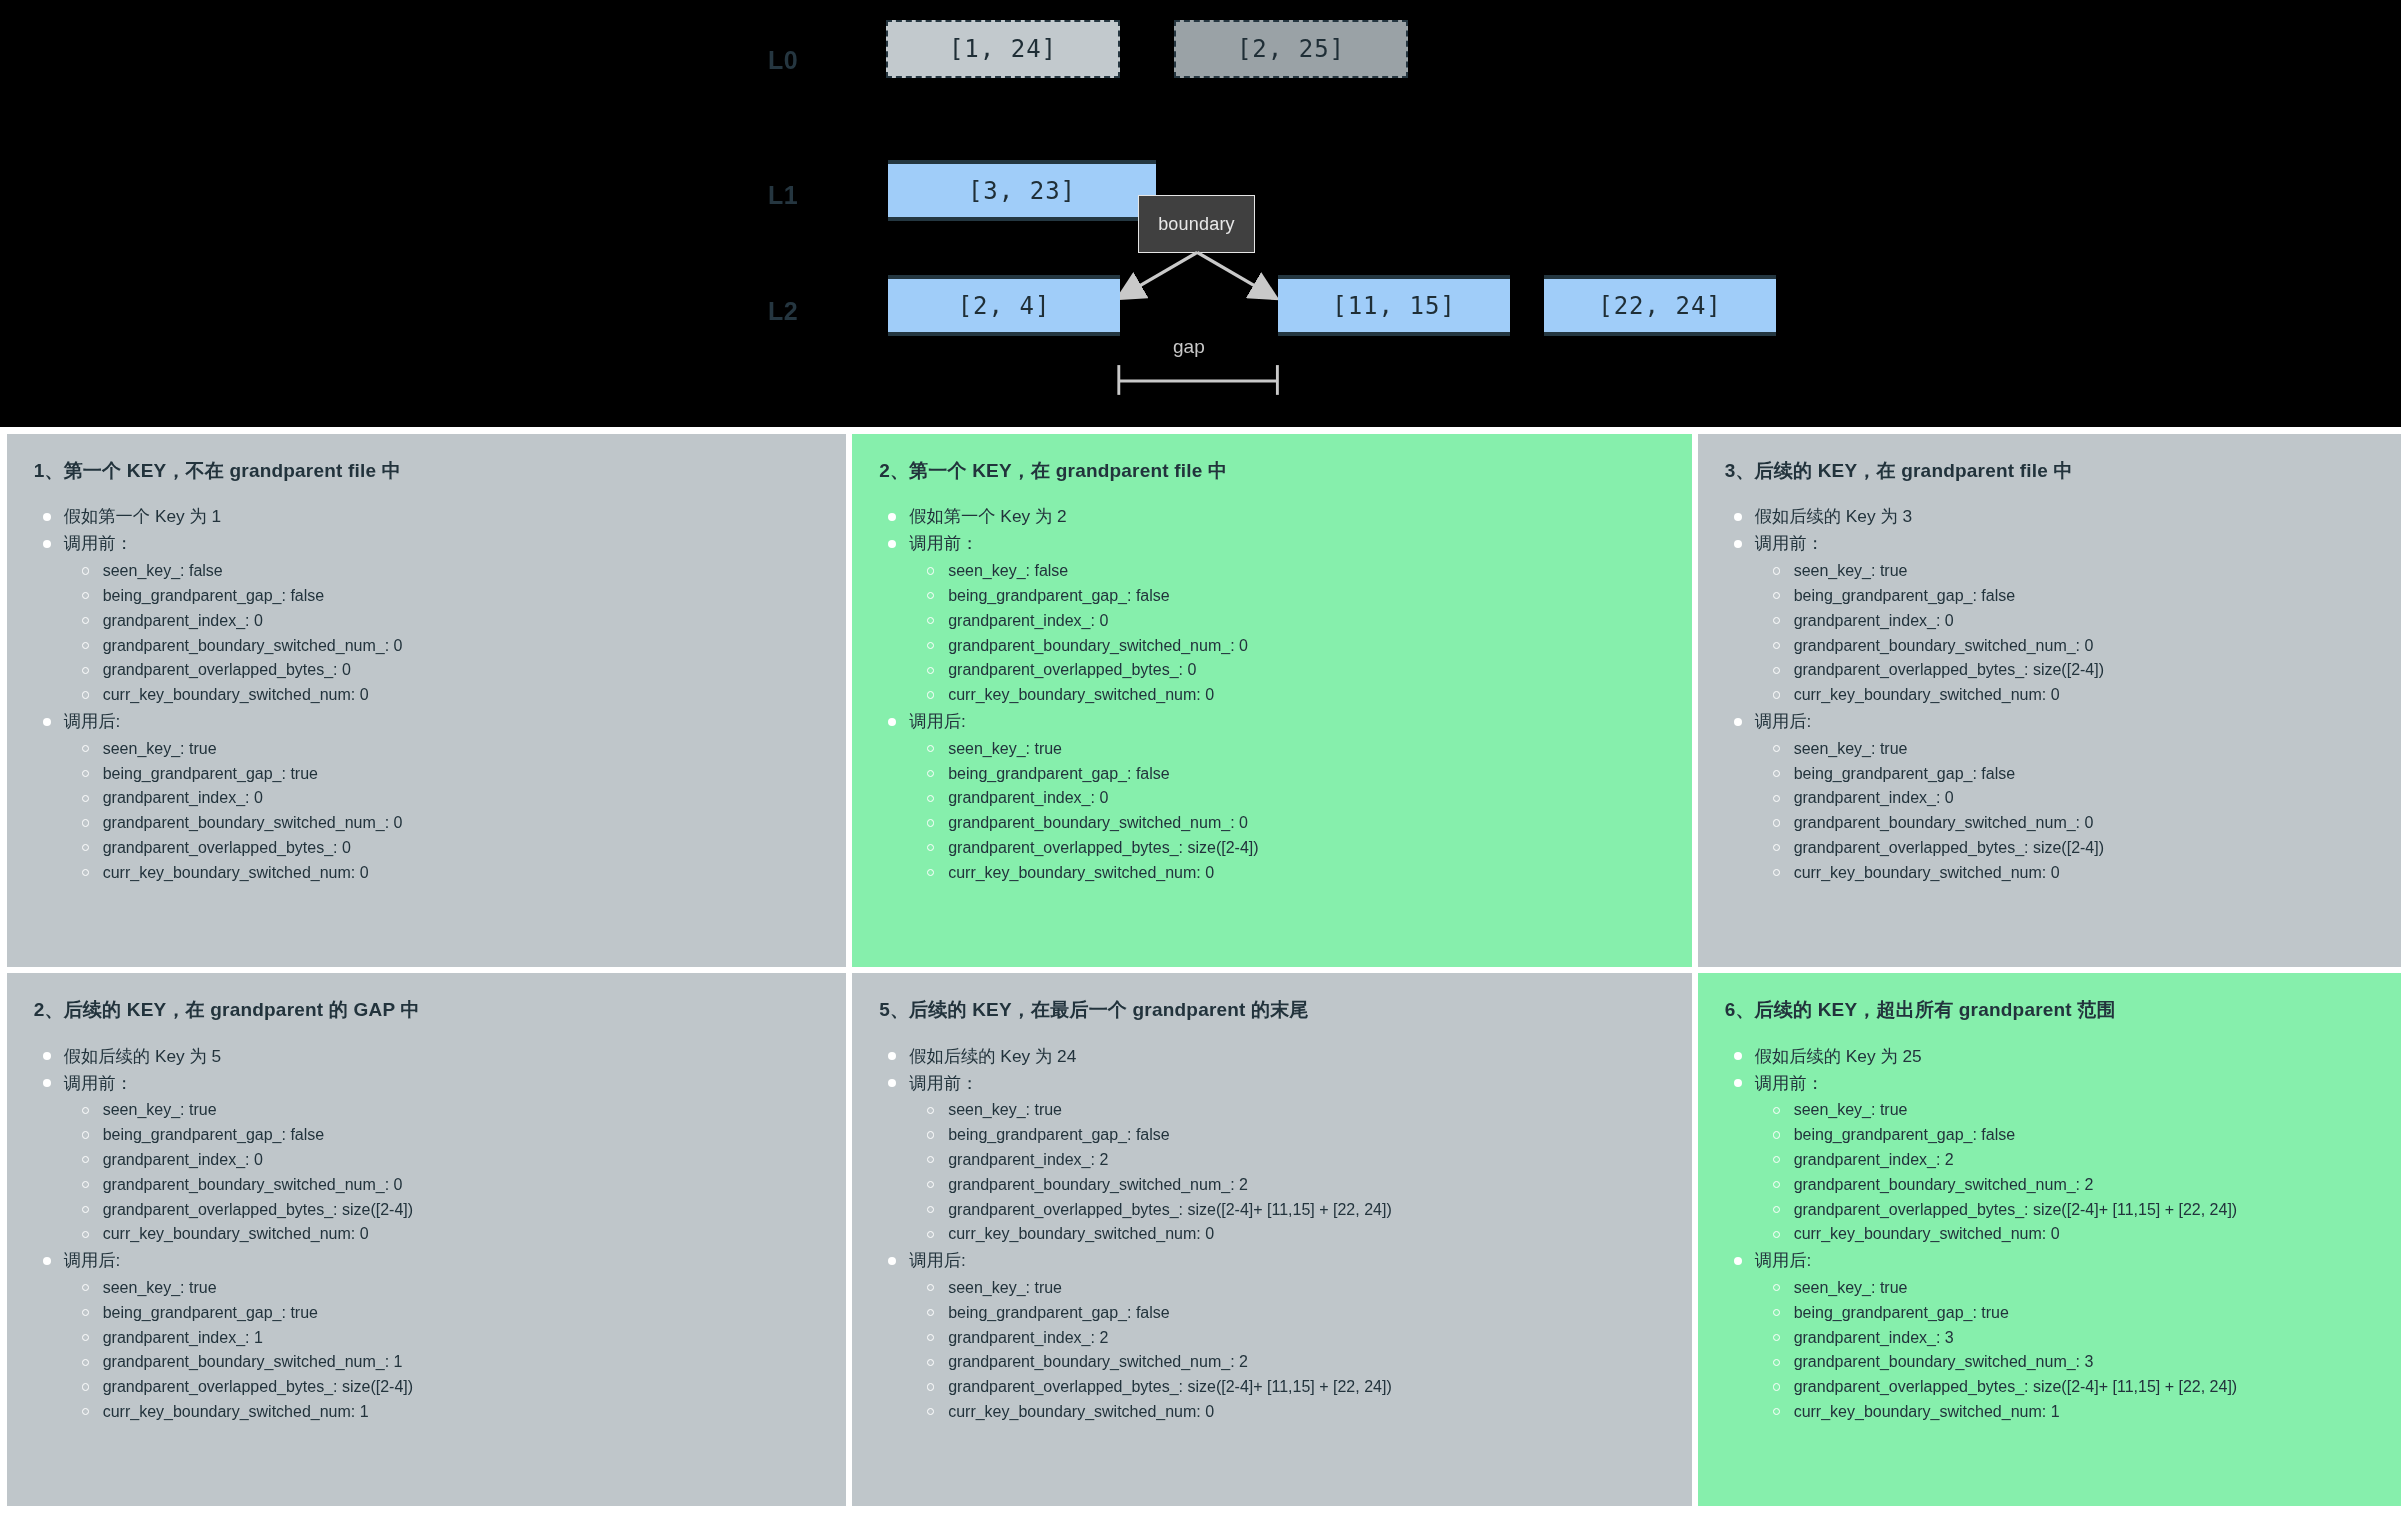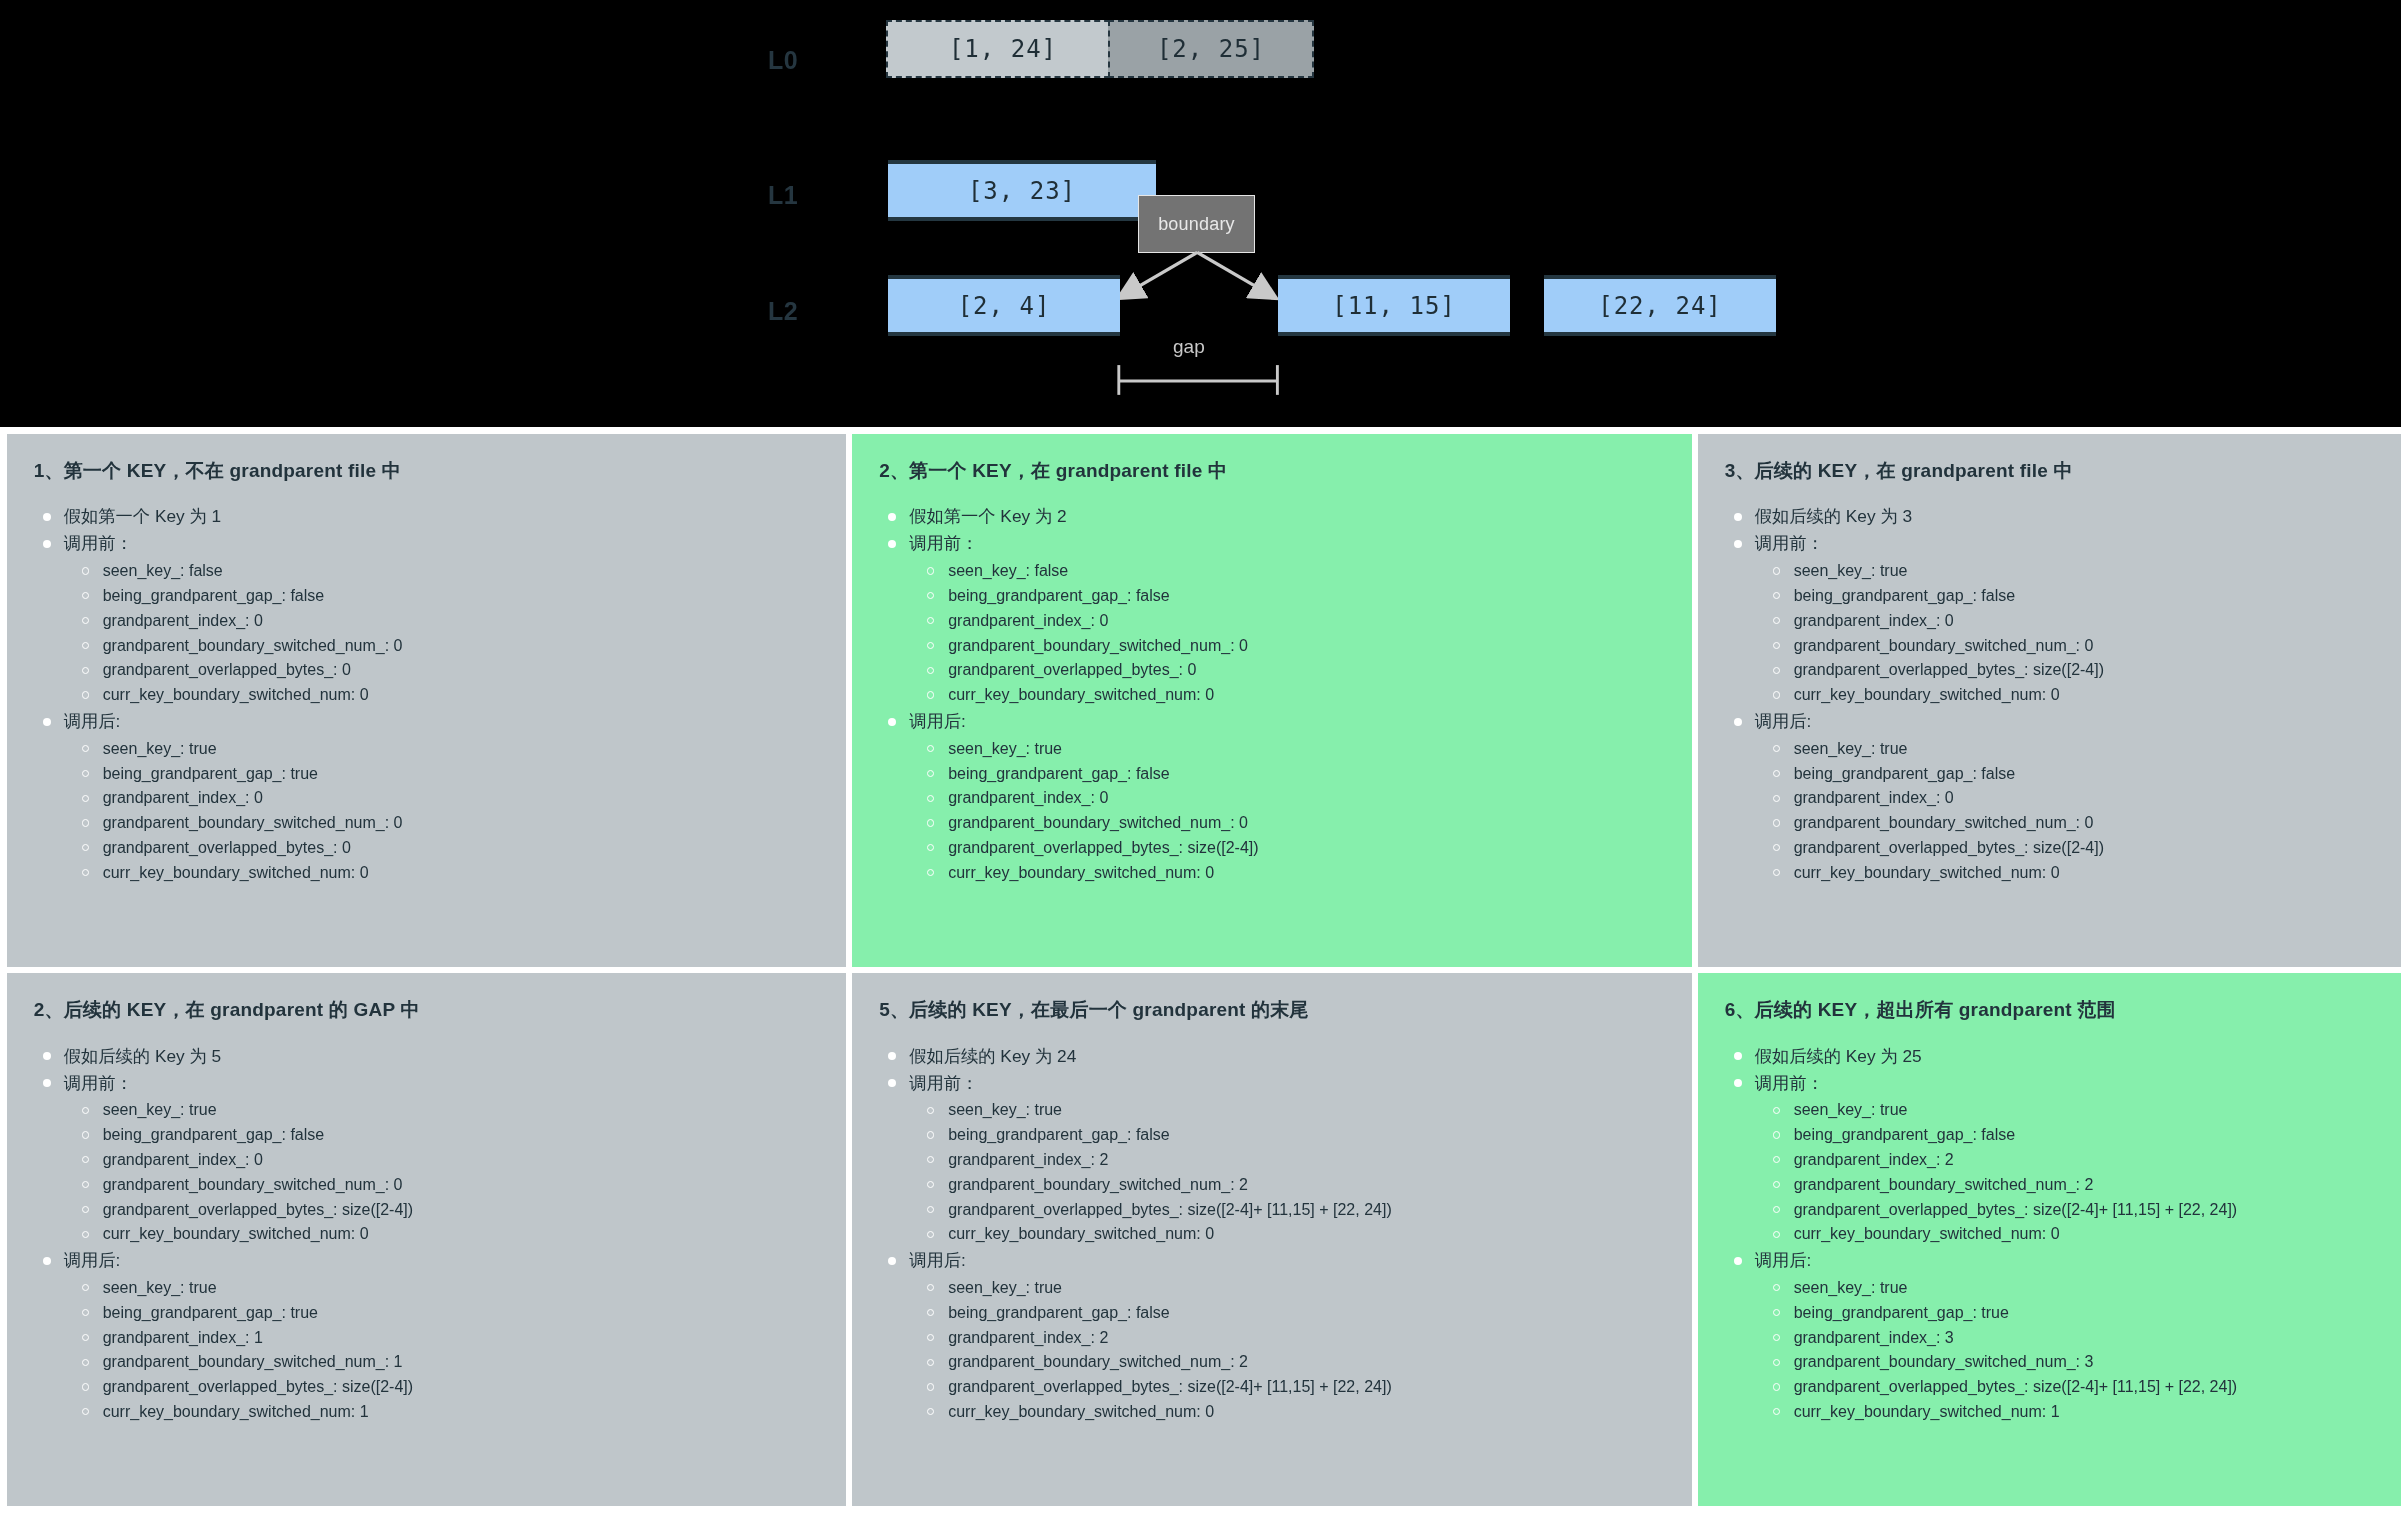--- a/index.html
+++ b/index.html
@@ -47,21 +47,21 @@
   }
   .sst.blue {
     background: #a0cdf9;
     border-top: 4.8px solid #243741;
     border-bottom: 4.8px solid #243741;
   }
 
   .boundary-box {
     position: absolute;
     border: 1.9px solid #e6e6e6;
-    background: #737373;
+    background: #404040;
     color: #e8e8e8;
     font-size: 18px;
     display: flex;
     align-items: center;
     justify-content: center;
     letter-spacing: 0.2px;
   }
 
   .gap-label {
     position: absolute;
@@ -132,21 +132,21 @@
     background: transparent;
   }
 </style>
 </head>
 <body>
 
 <div id="diagram">
 
   <div class="lvl-label" style="left:768px; top:48px;text-align:right;">L0</div>
   <div class="sst l0a" style="left:886px; top:20px; width:234px; height:58px;">[1, 24]</div>
-  <div class="sst l0b" style="left:1108px; top:20px; width:206px; height:58px;">[2, 25]</div>
+  <div class="sst l0b" style="left:1174px; top:20px; width:234px; height:58px;">[2, 25]</div>
 
   <div class="lvl-label" style="left:768px; top:183px;">L1</div>
   <div class="sst blue" style="left:888px; top:160px; width:268px; height:61px;">[3, 23]</div>
 
   <div class="boundary-box" style="left:1138px; top:195px; width:117px; height:58px;">boundary</div>
 
   <svg style="position:absolute; left:1057px; top:250px; width:269px; height:67px; overflow:visible;" viewBox="0 0 560 140" width="269" height="67">
     <defs>
       <marker id="ah" markerWidth="9" markerHeight="9" refX="7" refY="4.5" orient="auto">
         <path d="M9,4.5 L0,0 L0,9 z" fill="#c9c9c9"></path>

